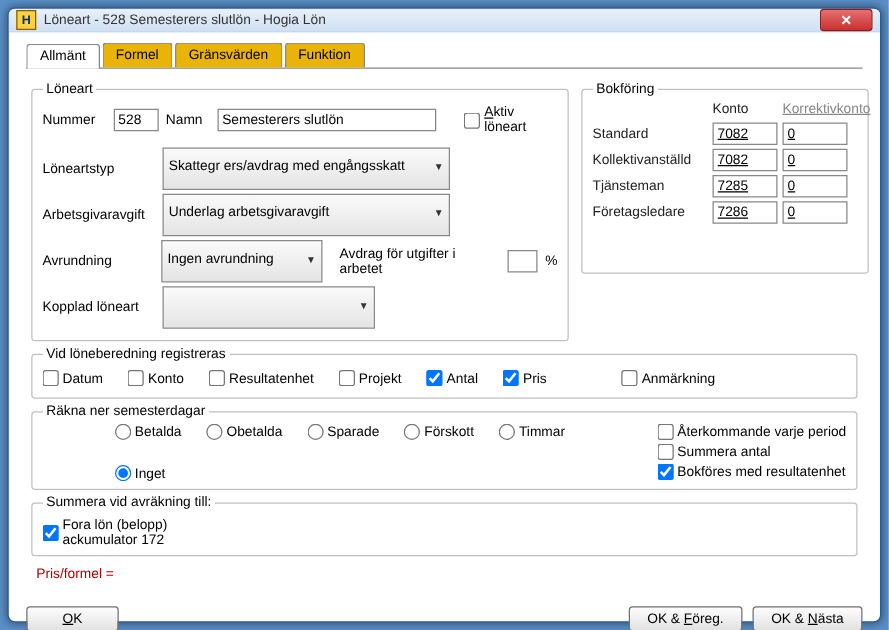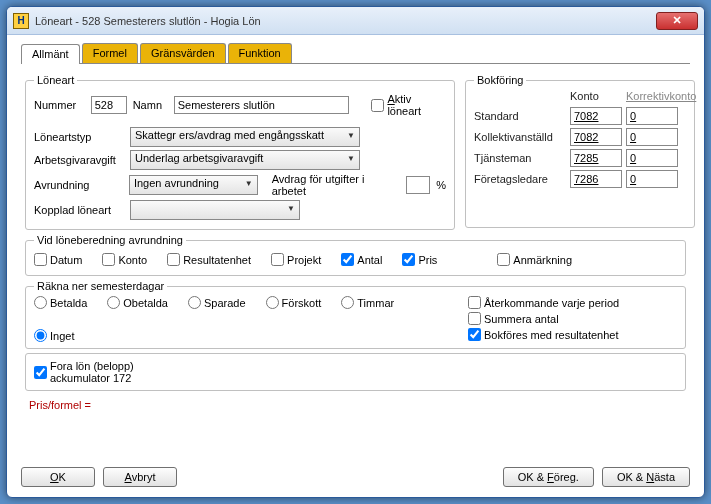--- a/index.html
+++ b/index.html
@@ -89,21 +89,21 @@
 .lbl { display: inline-block; }
 input[type=text] {
   border: 1px solid #888;
   padding: 1px 3px;
   font: inherit;
   height: 18px;
 }
 select, .faux-select {
   border: 1px solid #888;
   font: inherit;
-  height: 20px;
+  height: 34px;
   background: linear-gradient(to bottom, #fafafa, #e4e4e4);
   padding: 0 18px 4px 4px;
   position: relative;
   display: inline-flex;
   align-items: center;
   cursor: pointer;
 }
 .faux-select::after {
   content: "▼";
   position: absolute;
@@ -131,21 +131,21 @@
   border: 1px solid #707070;
   background: linear-gradient(to bottom, #fdfdfd, #e2e2e2);
   border-radius: 3px;
   padding: 3px 14px;
   font: inherit;
   min-width: 74px;
   cursor: pointer;
 }
 .btn u { text-decoration: underline; }
 .pris { color: #b00000; margin: 8px 0 0 4px; }
-.semcols { display: flex; align-items: flex-start; gap: 14px; }
+.semcols { display: flex; align-items: flex-start; gap: 14px; justify-content: flex-end; }
 .semleft { flex: 0 0 420px; display: flex; gap: 20px; flex-wrap: wrap; }
 .checkcol { display: flex; flex-direction: column; gap: 3px; }
 .sumgrid { display: grid; grid-template-columns: 92px 180px 180px; gap: 4px 6px; align-items: center; }
 .w52 { width: 52px; text-decoration: underline; }
 </style>
 </head>
 <body>
 
 <div class="window">
 
@@ -222,21 +222,21 @@
 
               <span class="kblabel">Företagsledare</span>
               <input class="w52" type="text" value="7286" style="">
               <input class="w52" type="text" value="0" style="">
             </div>
           </fieldset>
         </div>
       </div>
 
       <fieldset>
-        <legend>Vid löneberedning avrundning</legend>
+        <legend>Vid löneberedning registreras</legend>
         <div class="row" style="gap:20px">
           <label class="chk">
               <input type="checkbox" style="">
               <span>Datum</span>
             </label>
           <label class="chk">
               <input type="checkbox" style="">
               <span>Konto</span>
             </label>
           <label class="chk">
@@ -302,33 +302,33 @@
               </label>
             <label class="chk">
                 <input type="checkbox" checked="" style="">
                 <span>Bokföres med resultatenhet</span>
               </label>
           </div>
         </div>
       </fieldset>
 
       <fieldset>
+        <legend>Summera vid avräkning till:</legend>
         <div style="display:flex; gap:20px; align-items:flex-start">
           <label class="chk" style="margin-top:2px; width:150px">
             <input type="checkbox" checked="" style="">
             <span>Fora lön (belopp) ackumulator 172</span>
           </label>
         </div>
       </fieldset>
 
       <div class="pris">Pris/formel =</div>
     </div>
   </div>
 
   <div class="bottom-btns">
     <button class="btn"><u>O</u>K</button>
-    <button class="btn"><u>A</u>vbryt</button>
     <div class="spacer"></div>
     <button class="btn">OK &amp; <u>F</u>öreg.</button>
     <button class="btn">OK &amp; <u>N</u>ästa</button>
   </div>
 
 </div>
 
 </body></html>

